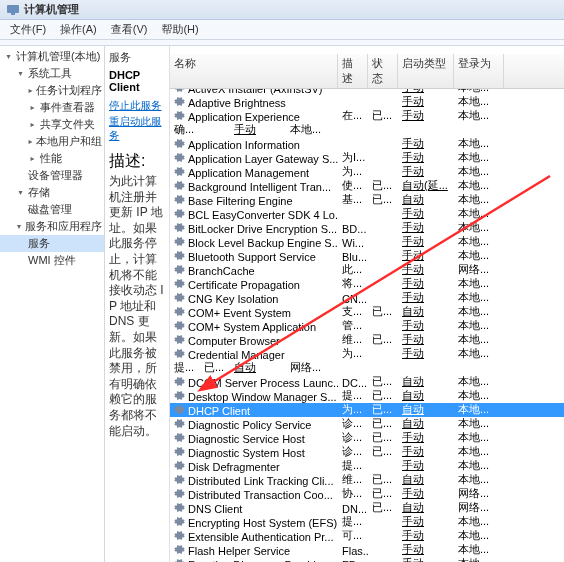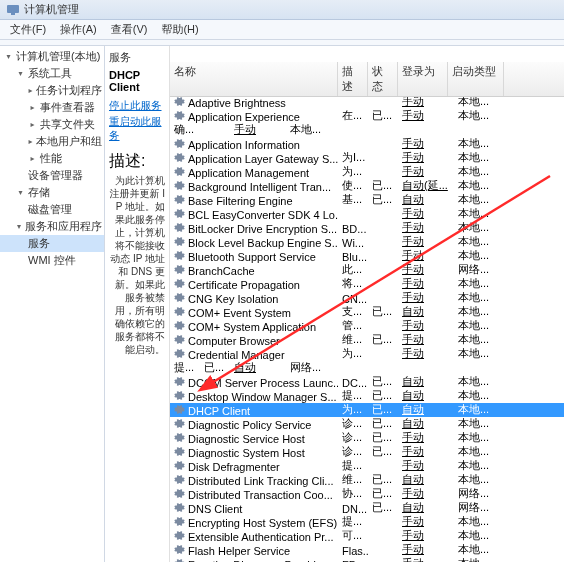--- a/index.html
+++ b/index.html
@@ -1,18 +1,18 @@
 <!DOCTYPE html>
 <html><head>
 <meta charset="utf-8">
 <style>
   * { box-sizing: border-box; margin: 0; padding: 0; }
   body { font-family: "Microsoft YaHei", Tahoma, sans-serif; font-size: 11px; background: #f0f0f0; width: 564px; height: 562px; overflow: hidden; position: relative; }
   
-  .title-bar { background: linear-gradient(#e6edf6, #d7e3f2); height: 20px; padding: 2px 6px; display: flex; align-items: center; border-bottom: 1px solid #b8c8de; }
+  .title-bar { background: linear-gradient(#e6edf6, #d7e3f2); height: 20px; padding: 2px 6px; display: flex; align-items: center; border-bottom: 1px solid #b8c8de; font-weight: bold; }
   .title-icon { width: 14px; height: 14px; display: inline-flex; align-items: center; justify-content: center; margin-right: 4px; }
   .title-text { font-size: 11px; color: #333; }
   
   .menu-bar { background: #f5f8fc; height: 20px; padding: 2px 4px; display: flex; align-items: center; gap: 2px; border-bottom: 1px solid #d0d8e4; }
   .menu-item { padding: 1px 6px; cursor: pointer; color: #333; }
   
   .toolbar { background: #f5f8fc; height: 6px; border-bottom: 1px solid #d0d8e4; }
   
   .main { display: flex; height: calc(562px - 46px); background: #fff; }
   
@@ -24,24 +24,24 @@
   .tree-item.selected { background: #cde3fb; }
   .expander { width: 9px; height: 9px; display: inline-flex; align-items: center; justify-content: center; font-size: 8px; color: #666; }
   
   .detail-panel { flex: 1; display: flex; }
   
   .service-info { width: 65px; padding: 4px 4px; border-right: 1px solid #e0e0e0; overflow: hidden; }
   .info-title { font-size: 11px; color: #333; margin-bottom: 4px; }
   .info-name { font-weight: bold; margin-bottom: 6px; font-size: 11px; }
   .info-link { color: #0066cc; text-decoration: underline; cursor: pointer; display: block; margin-bottom: 2px; font-size: 10.5px; }
   .info-desc-label { margin-top: 8px; font-size: 16px; }
-  .info-desc { font-size: 10px; color: #333; margin-top: 2px; line-height: 1.3; word-break: break-all; text-align: right; }
+  .info-desc { font-size: 12px; color: #333; margin-top: 2px; line-height: 1.3; word-break: break-all; }
   
   .list-panel { flex: 1; overflow: hidden; position: relative; }
-  .list-header { display: flex; background: linear-gradient(#fcfcfc, #ececec); border-bottom: 1px solid #d0d0d0; position: sticky; top: 16px; font-family: Liberation Serif, serif; }
+  .list-header { display: flex; background: linear-gradient(#fcfcfc, #ececec); border-bottom: 1px solid #d0d0d0; position: sticky; top: 8px; font-family: Liberation Serif, serif; }
   .col-h { padding: 2px 4px; border-right: 1px solid #d8d8d8; font-size: 11px; color: #333; cursor: pointer; }
   .col-name { width: 168px; }
   .col-desc { width: 30px; }
   .col-status { width: 30px; }
   .col-start { width: 56px; }
   .col-login { width: 50px; }
   
   .list-body { overflow-y: auto; height: calc(100% - 18px); }
   .row { display: flex; padding: 0; cursor: pointer; height: 14px; align-items: flex-end; }
   .row.selected { background: #3399ff; color: #fff; }
@@ -141,22 +141,22 @@
       <a class="info-link">重启动此服务</a>
       <div class="info-desc-label">描述:</div>
       <div class="info-desc">为此计算机注册并更新 IP 地址。如果此服务停止，计算机将不能接收动态 IP 地址和 DNS 更新。如果此服务被禁用，所有明确依赖它的服务都将不能启动。</div>
     </div>
 
     <div class="list-panel">
       <div class="list-header">
         <div class="col-h col-name">名称</div>
         <div class="col-h col-desc">描述</div>
         <div class="col-h col-status">状态</div>
+        <div class="col-h col-start">启动类型</div>
         <div class="col-h col-login">登录为</div>
-        <div class="col-h col-start">启动类型</div>
       </div>
       <div class="list-body" id="list-body">
           <div class="row">
             <div class="cell c-name">
               <span><svg class="svc-icon gear" viewBox="0 0 16 16">
                   <path d="M8 5a3 3 0 100 6 3 3 0 000-6zM14 8l1.5-1-1-2-1.7.5-1.3-1.3.5-1.7-2-1L9 3H7L6 1.5l-2 1 .5 1.7L3.2 5.5 1.5 5l-1 2L2 8l-1.5 1 1 2 1.7-.5 1.3 1.3-.5 1.7 2 1L7 13h2l1 1.5 2-1-.5-1.7 1.3-1.3 1.7.5 1-2L14 8z" fill="#7b8aa0"></path>
                 </svg></span>
               <span>ActiveX Installer (AxInstSV)</span>
             </div>
             <div class="cell c-desc"></div>

